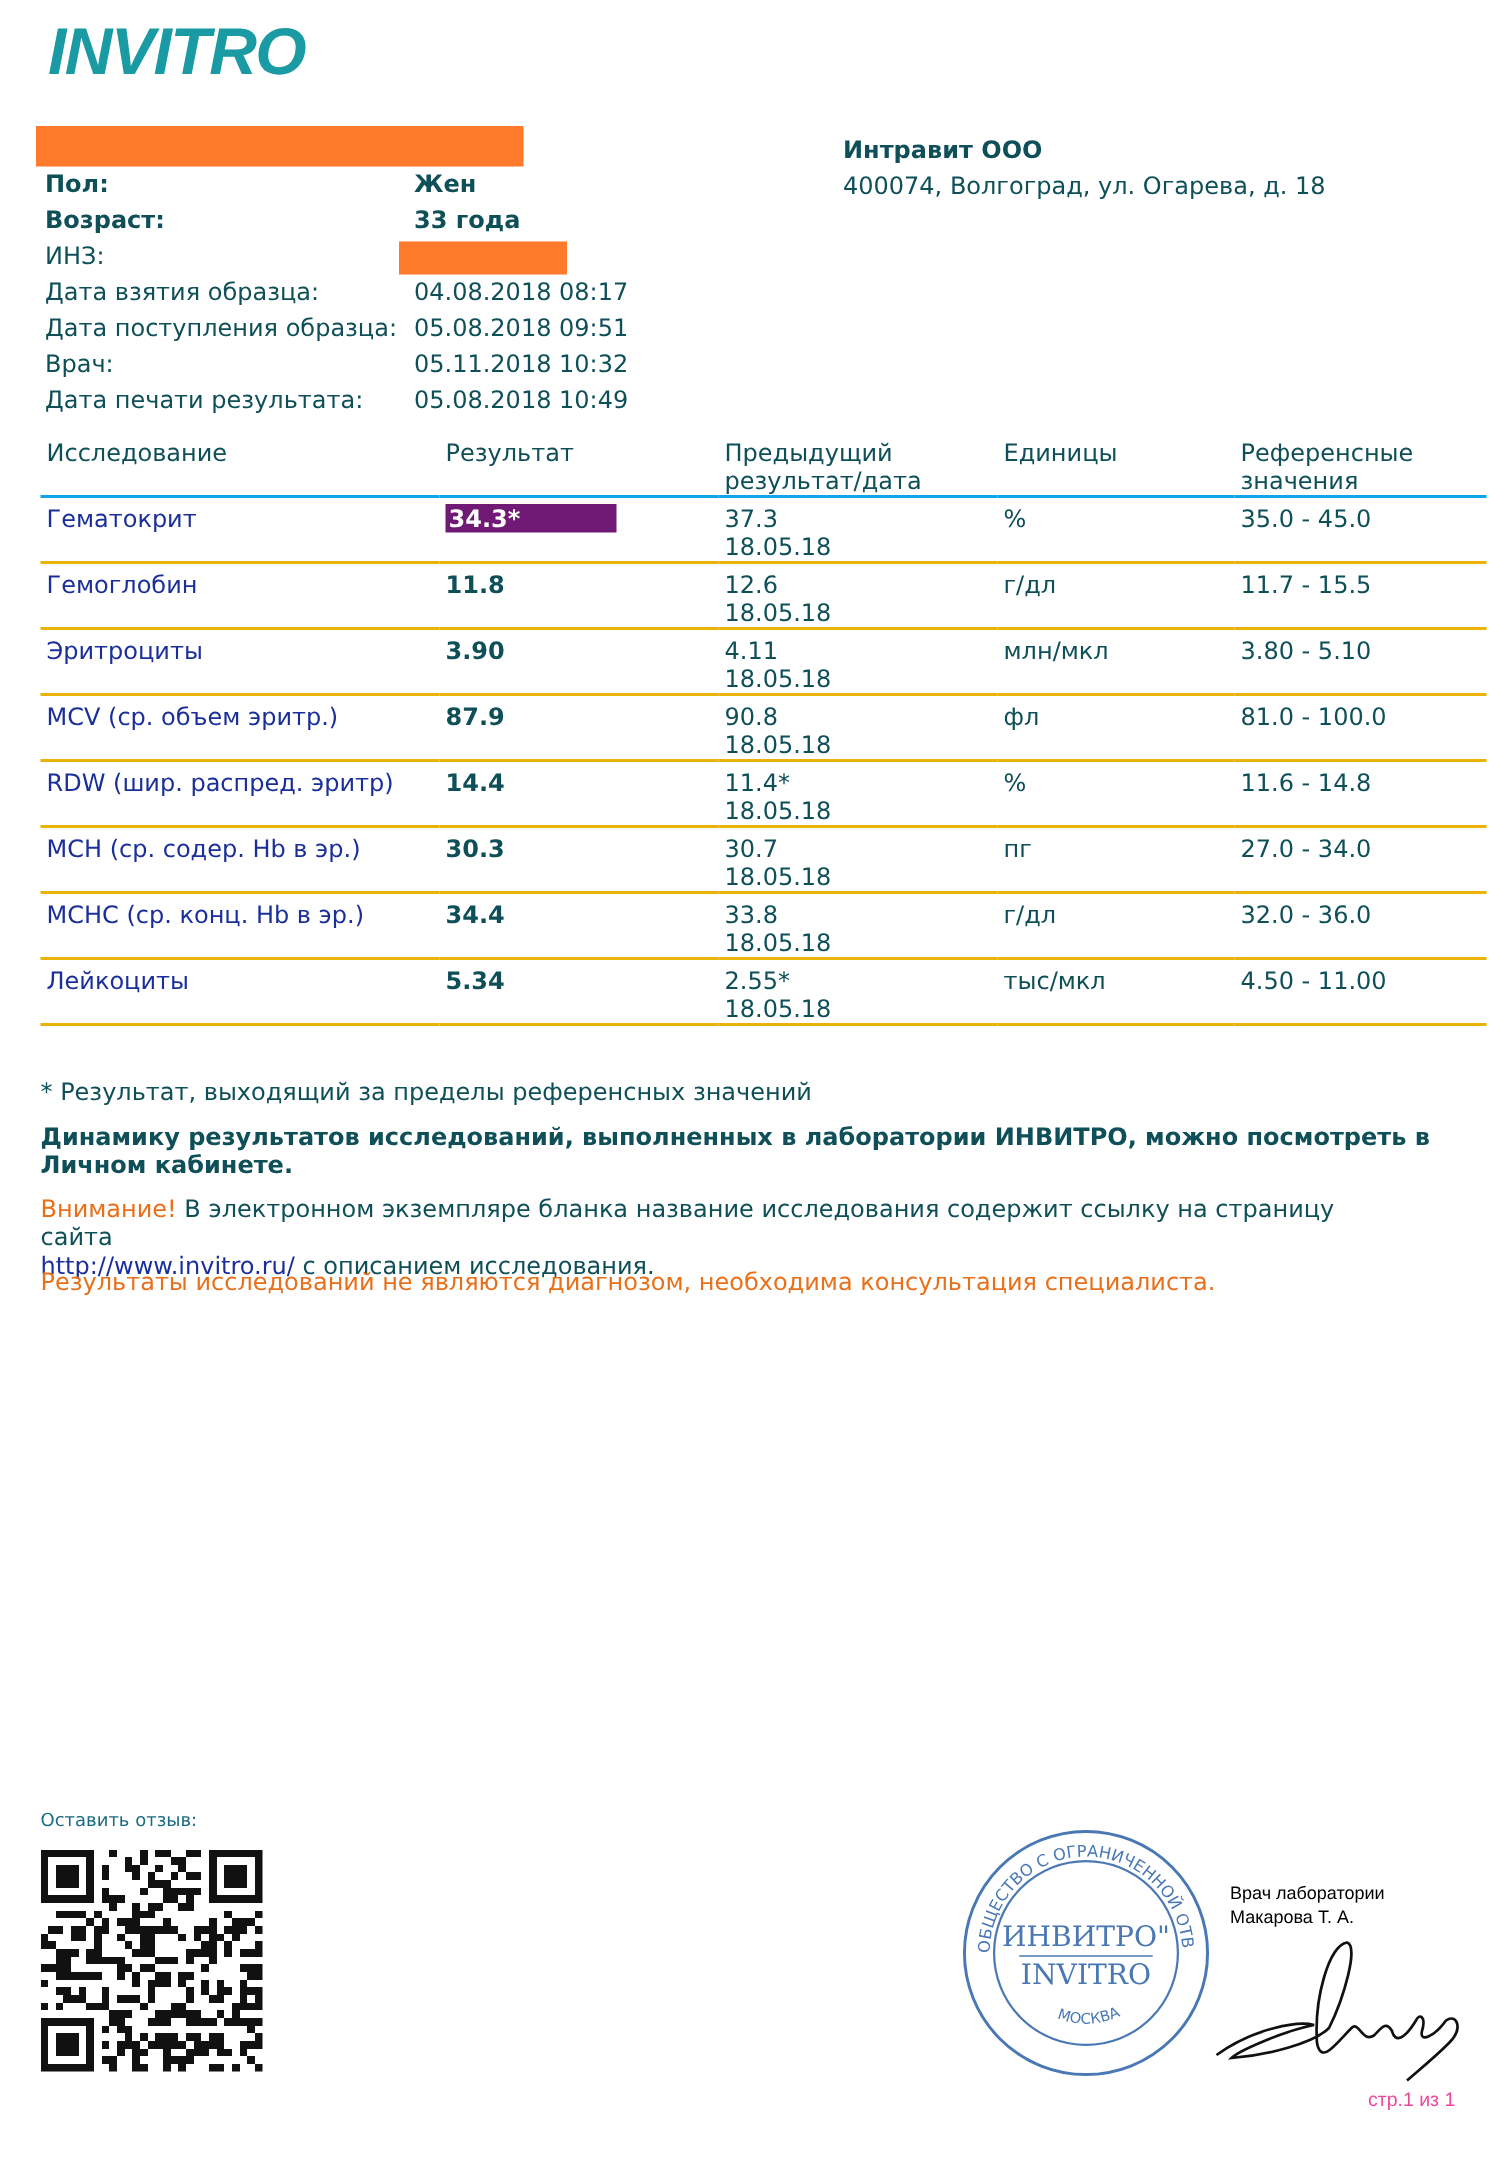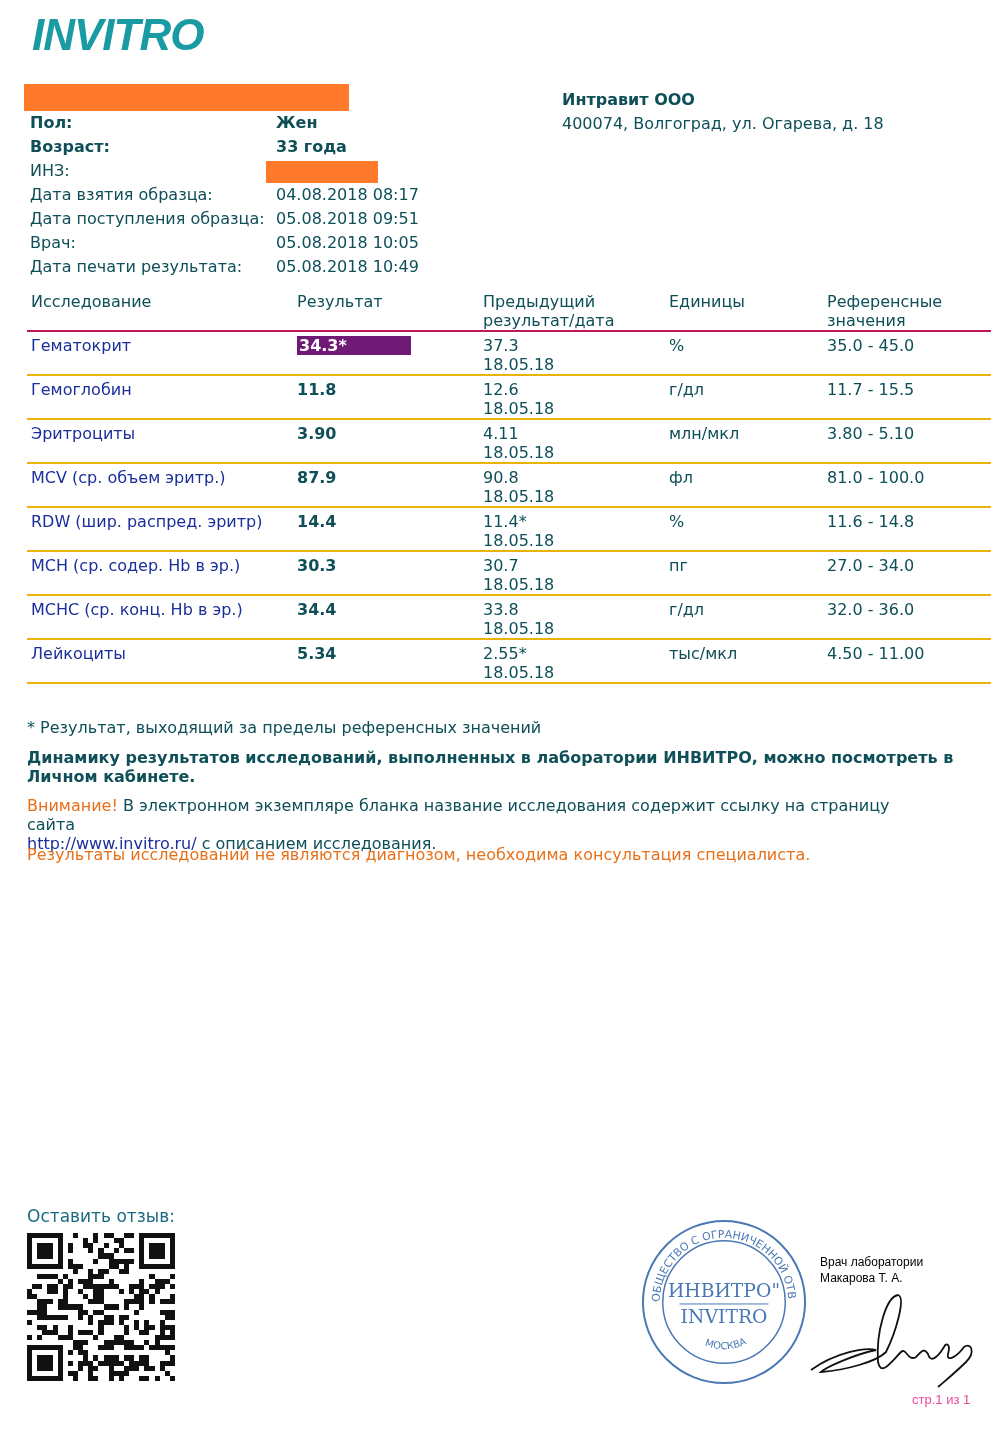--- a/index.html
+++ b/index.html
@@ -6,21 +6,21 @@
   body { width:1000px; height:1449px; position:relative; font-family:"DejaVu Sans", sans-serif; color:#0e4f58; overflow:hidden; }
   .abs { position:absolute; }
   .logo { left:32px; top:10px; font-family:"Liberation Sans", sans-serif; font-weight:bold; font-style:italic; font-size:44px; color:#1a9aa3; letter-spacing:-1px; }
   .redact { background:#ff7a2a; }
   .info { font-size:16px; line-height:24px; }
   .info .lbl { position:absolute; left:30px; }
   .info .val { position:absolute; left:276px; }
   .b { font-weight:bold; }
   .lab { left:562px; top:88px; font-size:16px; line-height:24px; }
   table { position:absolute; left:27px; top:290px; width:964px; border-collapse:collapse; font-size:16px; }
-  th { text-align:left; font-weight:normal; vertical-align:top; padding:2px 4px 0 4px; line-height:19px; height:38px; border-bottom:2px solid #be185d; color:#0e4f58; }
+  th { text-align:left; font-weight:normal; vertical-align:top; padding:2px 4px 0 4px; line-height:19px; height:38px; border-bottom:2px solid #0ea5e9; color:#0e4f58; }
   td { vertical-align:top; padding:4px 4px 0 4px; height:36px; line-height:19px; border-bottom:2px solid #eab308; color:#0e4f58; }
   td.name { color:#1a2f9a; }
   td.res { font-weight:bold; }
   .flag { background:#701a75; color:#fff; display:inline-block; width:112px; padding-left:2px; }
   .notes { left:27px; font-size:16px; }
   .orange { color:#e8701a; }
   .link { color:#1a2f9a; }
   .qr { left:27px; top:1233px; width:148px; height:148px; }
   .stamp { left:640px; top:1218px; width:168px; height:168px; }
   .doc { left:820px; top:1254px; font-size:12px; line-height:16px; color:#000000; font-family:"Liberation Sans", sans-serif; }
@@ -39,21 +39,21 @@
     <div class="val b" style="top: 111px;">Жен</div>
     <div class="lbl b" style="top: 135px;">Возраст:</div>
     <div class="val b" style="top: 135px;">33 года</div>
     <div class="lbl" style="top: 159px;">ИНЗ:</div>
     <div class="val redact" style="top: 161px; left: 266px; width: 112px; height: 22px;"></div>
     <div class="lbl" style="top: 183px;">Дата взятия образца:</div>
     <div class="val" style="top: 183px;">04.08.2018 08:17</div>
     <div class="lbl" style="top: 207px;">Дата поступления образца:</div>
     <div class="val" style="top: 207px;">05.08.2018 09:51</div>
     <div class="lbl" style="top: 231px;">Врач:</div>
-    <div class="val" style="top: 231px;">05.08.2018 10:05</div>
+    <div class="val" style="top: 231px;">05.11.2018 10:32</div>
     <div class="lbl" style="top: 255px;">Дата печати результата:</div>
     <div class="val" style="top: 255px;">05.08.2018 10:49</div>
   </div>
 
 <div class="abs lab">
   <div class="b">Интравит ООО</div>
   <div>400074, Волгоград, ул. Огарева, д. 18</div>
 </div>
 
 <table>
@@ -151,21 +151,21 @@
 </table>
 
 <div class="abs notes" style="top:718px;">* Результат, выходящий за пределы референсных значений</div>
 <div class="abs notes b" style="top:748px;width:930px;line-height:19px;color:#0e4f58;">Динамику результатов исследований, выполненных в лаборатории ИНВИТРО, можно посмотреть в Личном кабинете.</div>
 <div class="abs notes" style="top:796px;width:900px;line-height:19px;">
   <span class="orange">Внимание!</span><span> В электронном экземпляре бланка название исследования содержит ссылку на страницу сайта</span><br>
   <span class="link">http://www.invitro.ru/</span><span> с описанием исследования.</span>
 </div>
 <div class="abs notes orange" style="top:845px;">Результаты исследований не являются диагнозом, необходима консультация специалиста.</div>
 
-<div class="abs" style="left:27px;top:1206px;font-size:17px;color:#1a6a80;">Оставить отзыв:</div>
+<div class="abs" style="left:27px;top:1206px;font-size:12px;color:#1a6a80;">Оставить отзыв:</div>
 
 <svg class="abs qr" viewBox="0 0 29 29" id="qr" shape-rendering="crispEdges">
     <rect x="9" y="0" width="1" height="1" fill="#111"></rect>
     <rect x="13" y="0" width="1" height="1" fill="#111"></rect>
     <rect x="15" y="0" width="1" height="1" fill="#111"></rect>
     <rect x="16" y="0" width="1" height="1" fill="#111"></rect>
     <rect x="19" y="0" width="1" height="1" fill="#111"></rect>
     <rect x="20" y="0" width="1" height="1" fill="#111"></rect>
     <rect x="11" y="1" width="1" height="1" fill="#111"></rect>
     <rect x="13" y="1" width="1" height="1" fill="#111"></rect>

